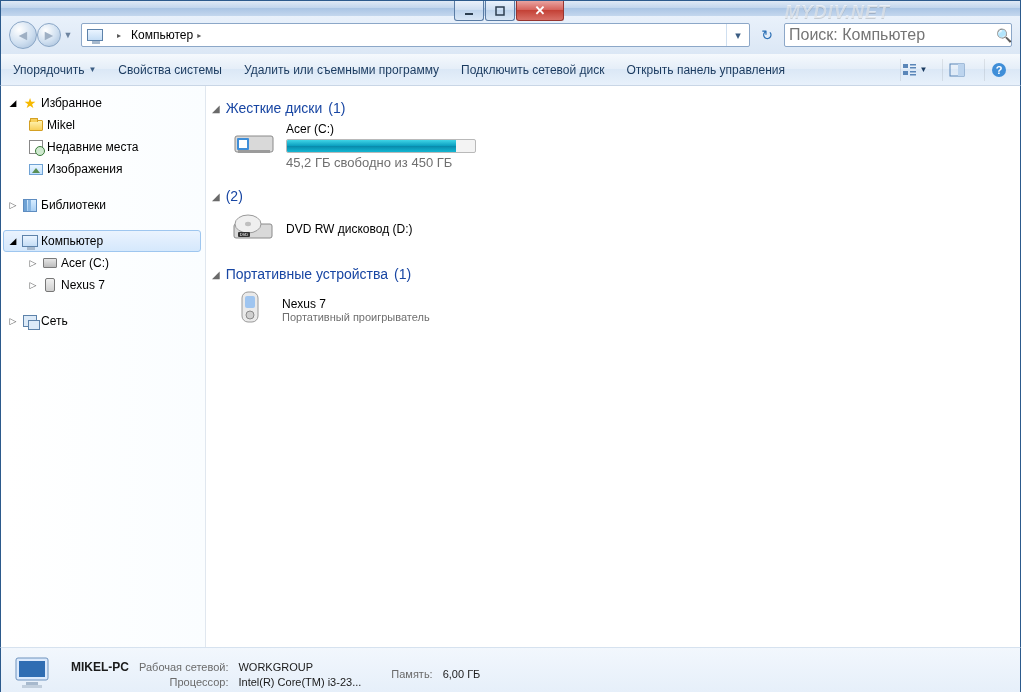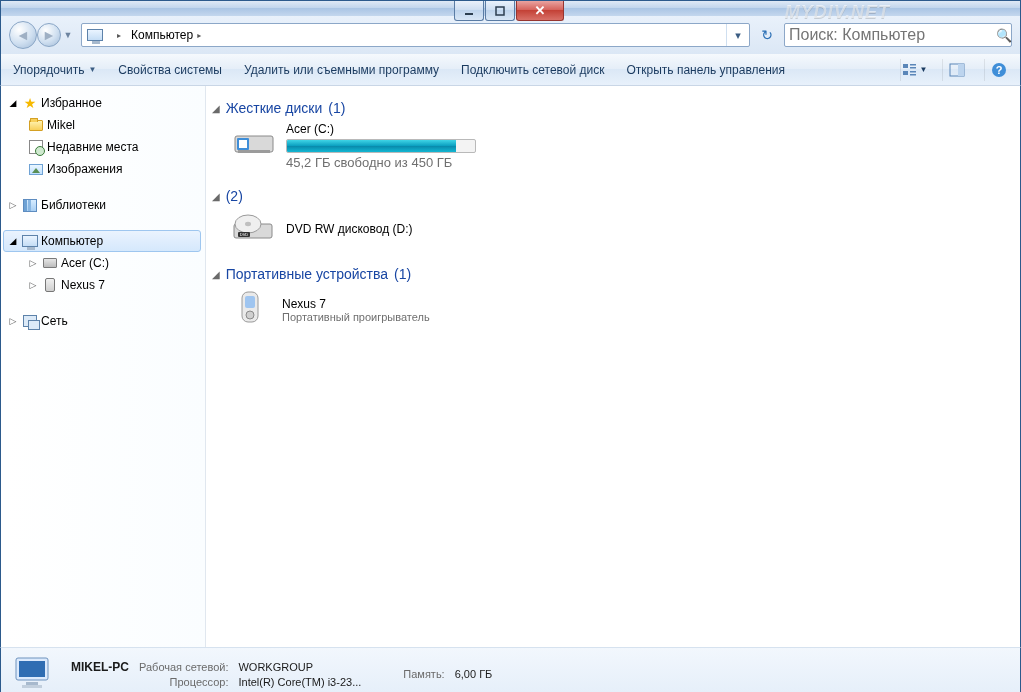--- a/index.html
+++ b/index.html
@@ -448,17 +448,17 @@
   <div class="sb-grid">
     <span class="sb-name">MIKEL-PC</span>
     <span class="sb-key">Рабочая сетевой:</span>
     <span>WORKGROUP</span>
     <span></span>
     <span></span>
     <span class="sb-key">Процессор:</span>
     <span>Intel(R) Core(TM) i3-23...</span>
     <span></span>
   </div>
-  <div class="sb-grid" style="margin-left:20px;">
+  <div class="sb-grid" style="margin-left:8px;">
     <span class="sb-key">Память:</span>
     <span>6,00 ГБ</span>
   </div>
 </div>
 
 </body></html>

